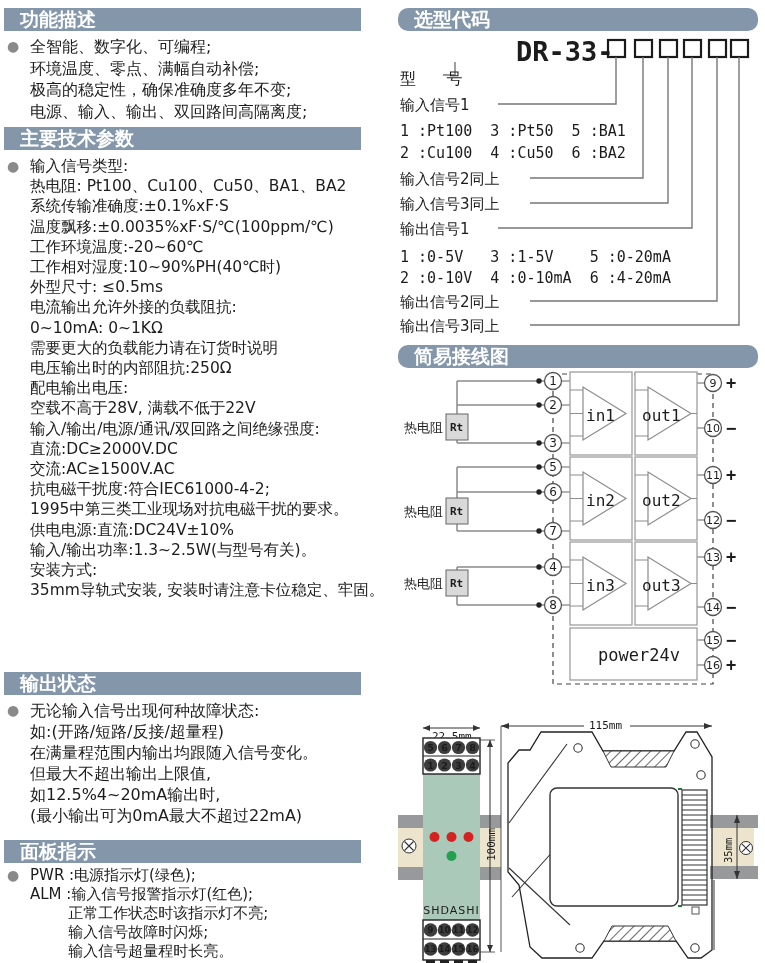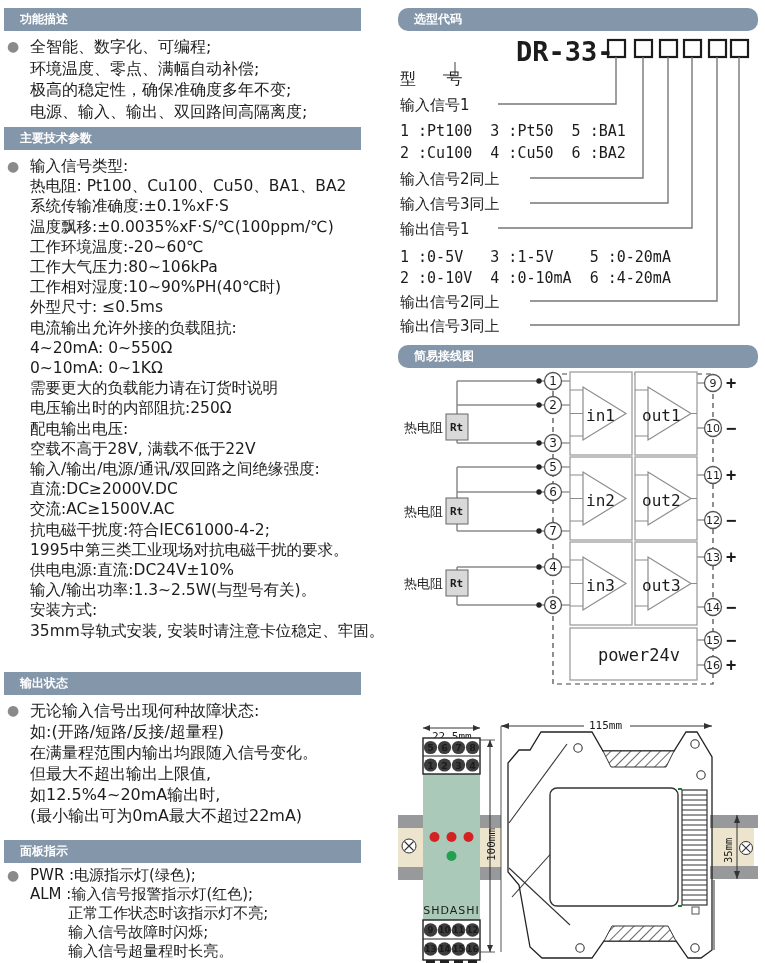--- a/index.html
+++ b/index.html
@@ -1,19 +1,19 @@
 <!DOCTYPE html>
 <html><head>
 <meta charset="utf-8">
 <style>
   html,body{margin:0;padding:0;background:#fff;}
   #page{position:relative;width:765px;height:963px;background:#fff;overflow:hidden;
         font-family:"DejaVu Sans",sans-serif;color:#1c1c1c;}
   .hdr{position:absolute;height:23px;background:#8497aa;color:#fff;font-weight:bold;
-       font-size:12px;line-height:23px;padding-left:16px;box-sizing:border-box;}
+       font-size:19px;line-height:23px;padding-left:16px;box-sizing:border-box;}
   .hdr.left{left:4px;width:357px;}
   .hdr.right{left:398px;width:360px;border-radius:10px;}
   .lines{position:absolute;left:30px;width:360px;}
   .ln{position:relative;white-space:pre;}
   .ln span{white-space:pre;}
   .blt{position:absolute;left:-23px;top:0;color:#8a8a8a;font-size:14px;}
   .s0 .ln{line-height:21.5px;font-size:16px;}
   .s1 .ln{line-height:20.2px;font-size:15.5px;}
   .s2 .ln{line-height:21px;font-size:16px;}
   .s3 .ln{line-height:19px;font-size:15px;}
@@ -34,25 +34,23 @@
       <div class="ln"><span>电源、输入、输出、双回路间高隔离度;</span></div>
     </div>
 
   <div class="hdr left" style="top:127px">主要技术参数</div>
   <div class="lines s1" style="top:156px">
       <div class="ln"><span class="blt">●</span><span>输入信号类型:</span></div>
       <div class="ln"><span>热电阻: Pt100、Cu100、Cu50、BA1、BA2</span></div>
       <div class="ln"><span>系统传输准确度:±0.1%xF·S</span></div>
       <div class="ln"><span>温度飘移:±0.0035%xF·S/℃(100ppm/℃)</span></div>
       <div class="ln"><span>工作环境温度:-20~60℃</span></div>
-      <div class="ln"><span>工作大气压力:80~106kPa</span></div>
       <div class="ln"><span>工作相对湿度:10~90%PH(40℃时)</span></div>
       <div class="ln"><span>外型尺寸: ≤0.5ms</span></div>
       <div class="ln"><span>电流输出允许外接的负载阻抗:</span></div>
-      <div class="ln"><span>4~20mA: 0~550Ω</span></div>
       <div class="ln"><span>0~10mA: 0~1KΩ</span></div>
       <div class="ln"><span>需要更大的负载能力请在订货时说明</span></div>
       <div class="ln"><span>电压输出时的内部阻抗:250Ω</span></div>
       <div class="ln"><span>配电输出电压:</span></div>
       <div class="ln"><span>空载不高于28V, 满载不低于22V</span></div>
       <div class="ln"><span>输入/输出/电源/通讯/双回路之间绝缘强度:</span></div>
       <div class="ln"><span>直流:DC≥2000V.DC</span></div>
       <div class="ln"><span>交流:AC≥1500V.AC</span></div>
       <div class="ln"><span>抗电磁干扰度:符合IEC61000-4-2;</span></div>
       <div class="ln"><span>1995中第三类工业现场对抗电磁干扰的要求。</span></div>

